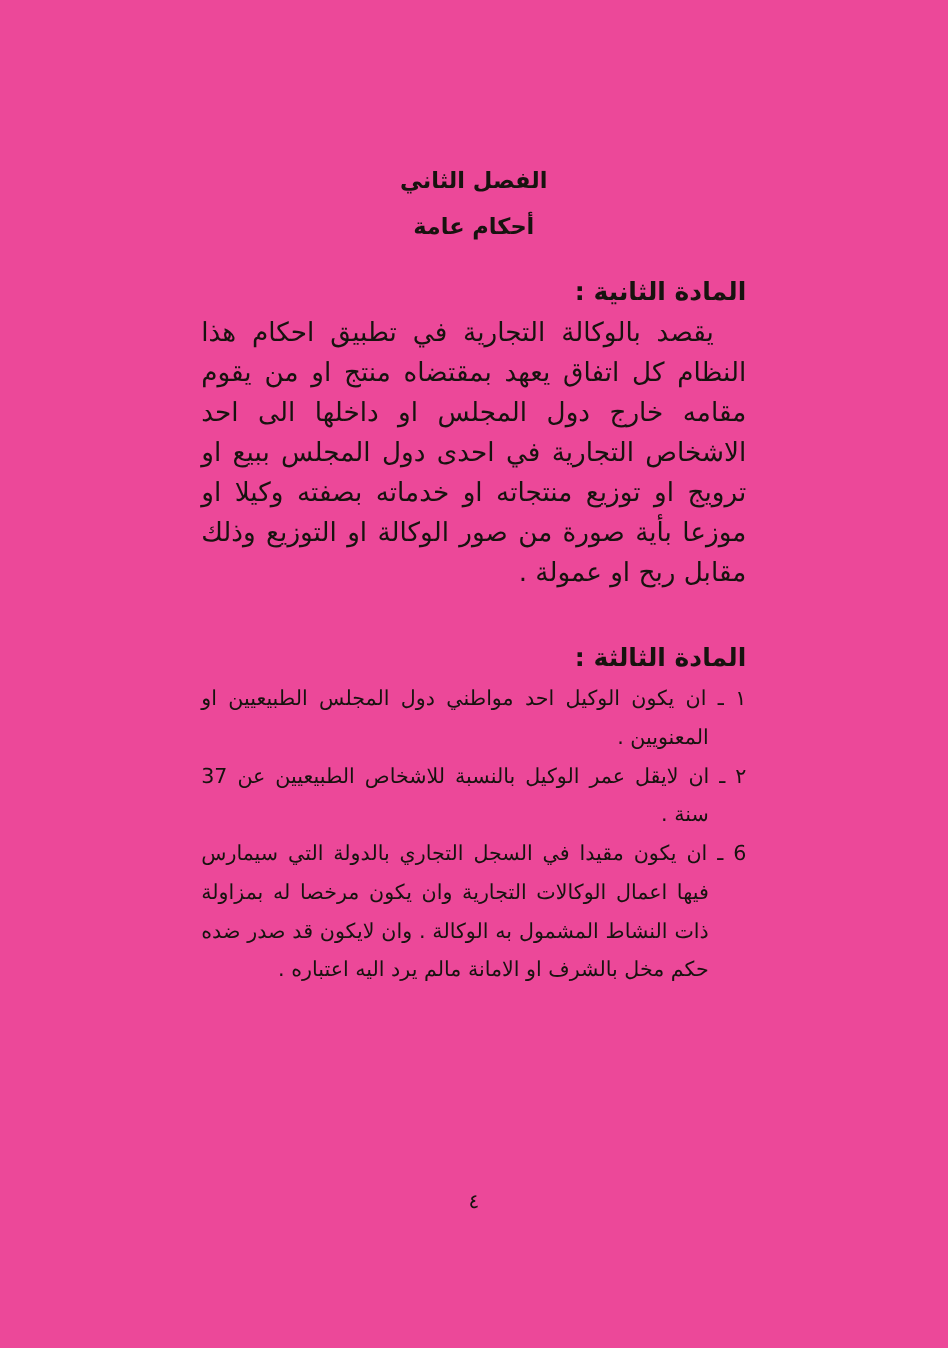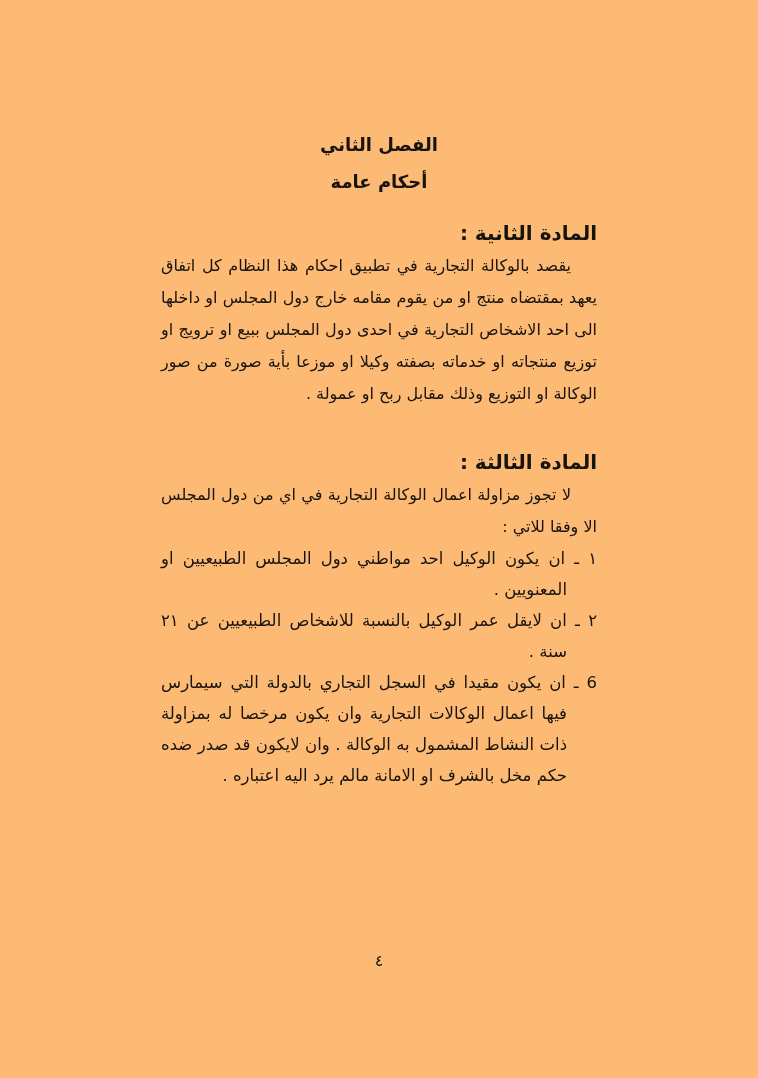--- a/index.html
+++ b/index.html
@@ -9,21 +9,21 @@
   }
   body {
     width: 758px;
     height: 1078px;
     overflow: hidden;
   }
   .page {
     position: relative;
     width: 758px;
     height: 1078px;
-    background: #fdba74;
+    background: #ec4899;
     box-sizing: border-box;
     padding-top: 134px;
     font-family: "DejaVu Sans", sans-serif;
     color: #17130f;
   }
   .content {
     width: 436px;
     margin: 0 auto;
     direction: rtl;
   }
@@ -42,21 +42,21 @@
   .article-heading {
     font-size: 20px;
     font-weight: bold;
     margin: 29px 0 5px 0;
     text-align: right;
   }
   .article-heading.second {
     margin-top: 40px;
   }
   .body-text {
-    font-size: 16px;
+    font-size: 21px;
     line-height: 32px;
     text-align: justify;
     margin: 0;
   }
   .first-line-indent {
     text-indent: 26px;
   }
   .list {
     margin-top: 0;
   }
@@ -86,24 +86,23 @@
     <h1 class="chapter-title">الفصل الثاني</h1>
 
     <h2 class="chapter-subtitle">أحكام عامة</h2>
 
     <h3 class="article-heading">المادة الثانية :</h3>
 
     <p class="body-text first-line-indent">يقصد بالوكالة التجارية في تطبيق احكام هذا النظام كل اتفاق يعهد بمقتضاه منتج او من يقوم مقامه خارج دول المجلس او داخلها الى احد الاشخاص التجارية في احدى دول المجلس ببيع او ترويج او توزيع منتجاته او خدماته بصفته وكيلا او موزعا بأية صورة من صور الوكالة او التوزيع وذلك مقابل ربح او عمولة .</p>
 
     <h3 class="article-heading second">المادة الثالثة :</h3>
 
-    <p class="body-text first-line-indent">لا تجوز مزاولة اعمال الوكالة التجارية في اي من دول المجلس الا وفقا للاتي :</p>
 
     <div class="list">
       <div class="list-item">١ ـ ان يكون الوكيل احد مواطني دول المجلس الطبيعيين او المعنويين .</div>
-      <div class="list-item">٢ ـ ان لايقل عمر الوكيل بالنسبة للاشخاص الطبيعيين عن ٢١ سنة .</div>
+      <div class="list-item">٢ ـ ان لايقل عمر الوكيل بالنسبة للاشخاص الطبيعيين عن 37 سنة .</div>
       <div class="list-item">6 ـ ان يكون مقيدا في السجل التجاري بالدولة التي سيمارس فيها اعمال الوكالات التجارية وان يكون مرخصا له بمزاولة ذات النشاط المشمول به الوكالة . وان لايكون قد صدر ضده حكم مخل بالشرف او الامانة مالم يرد اليه اعتباره .</div>
     </div>
 
   </div>
 
   <div class="page-number">٤</div>
 </div>
 
 </body></html>

